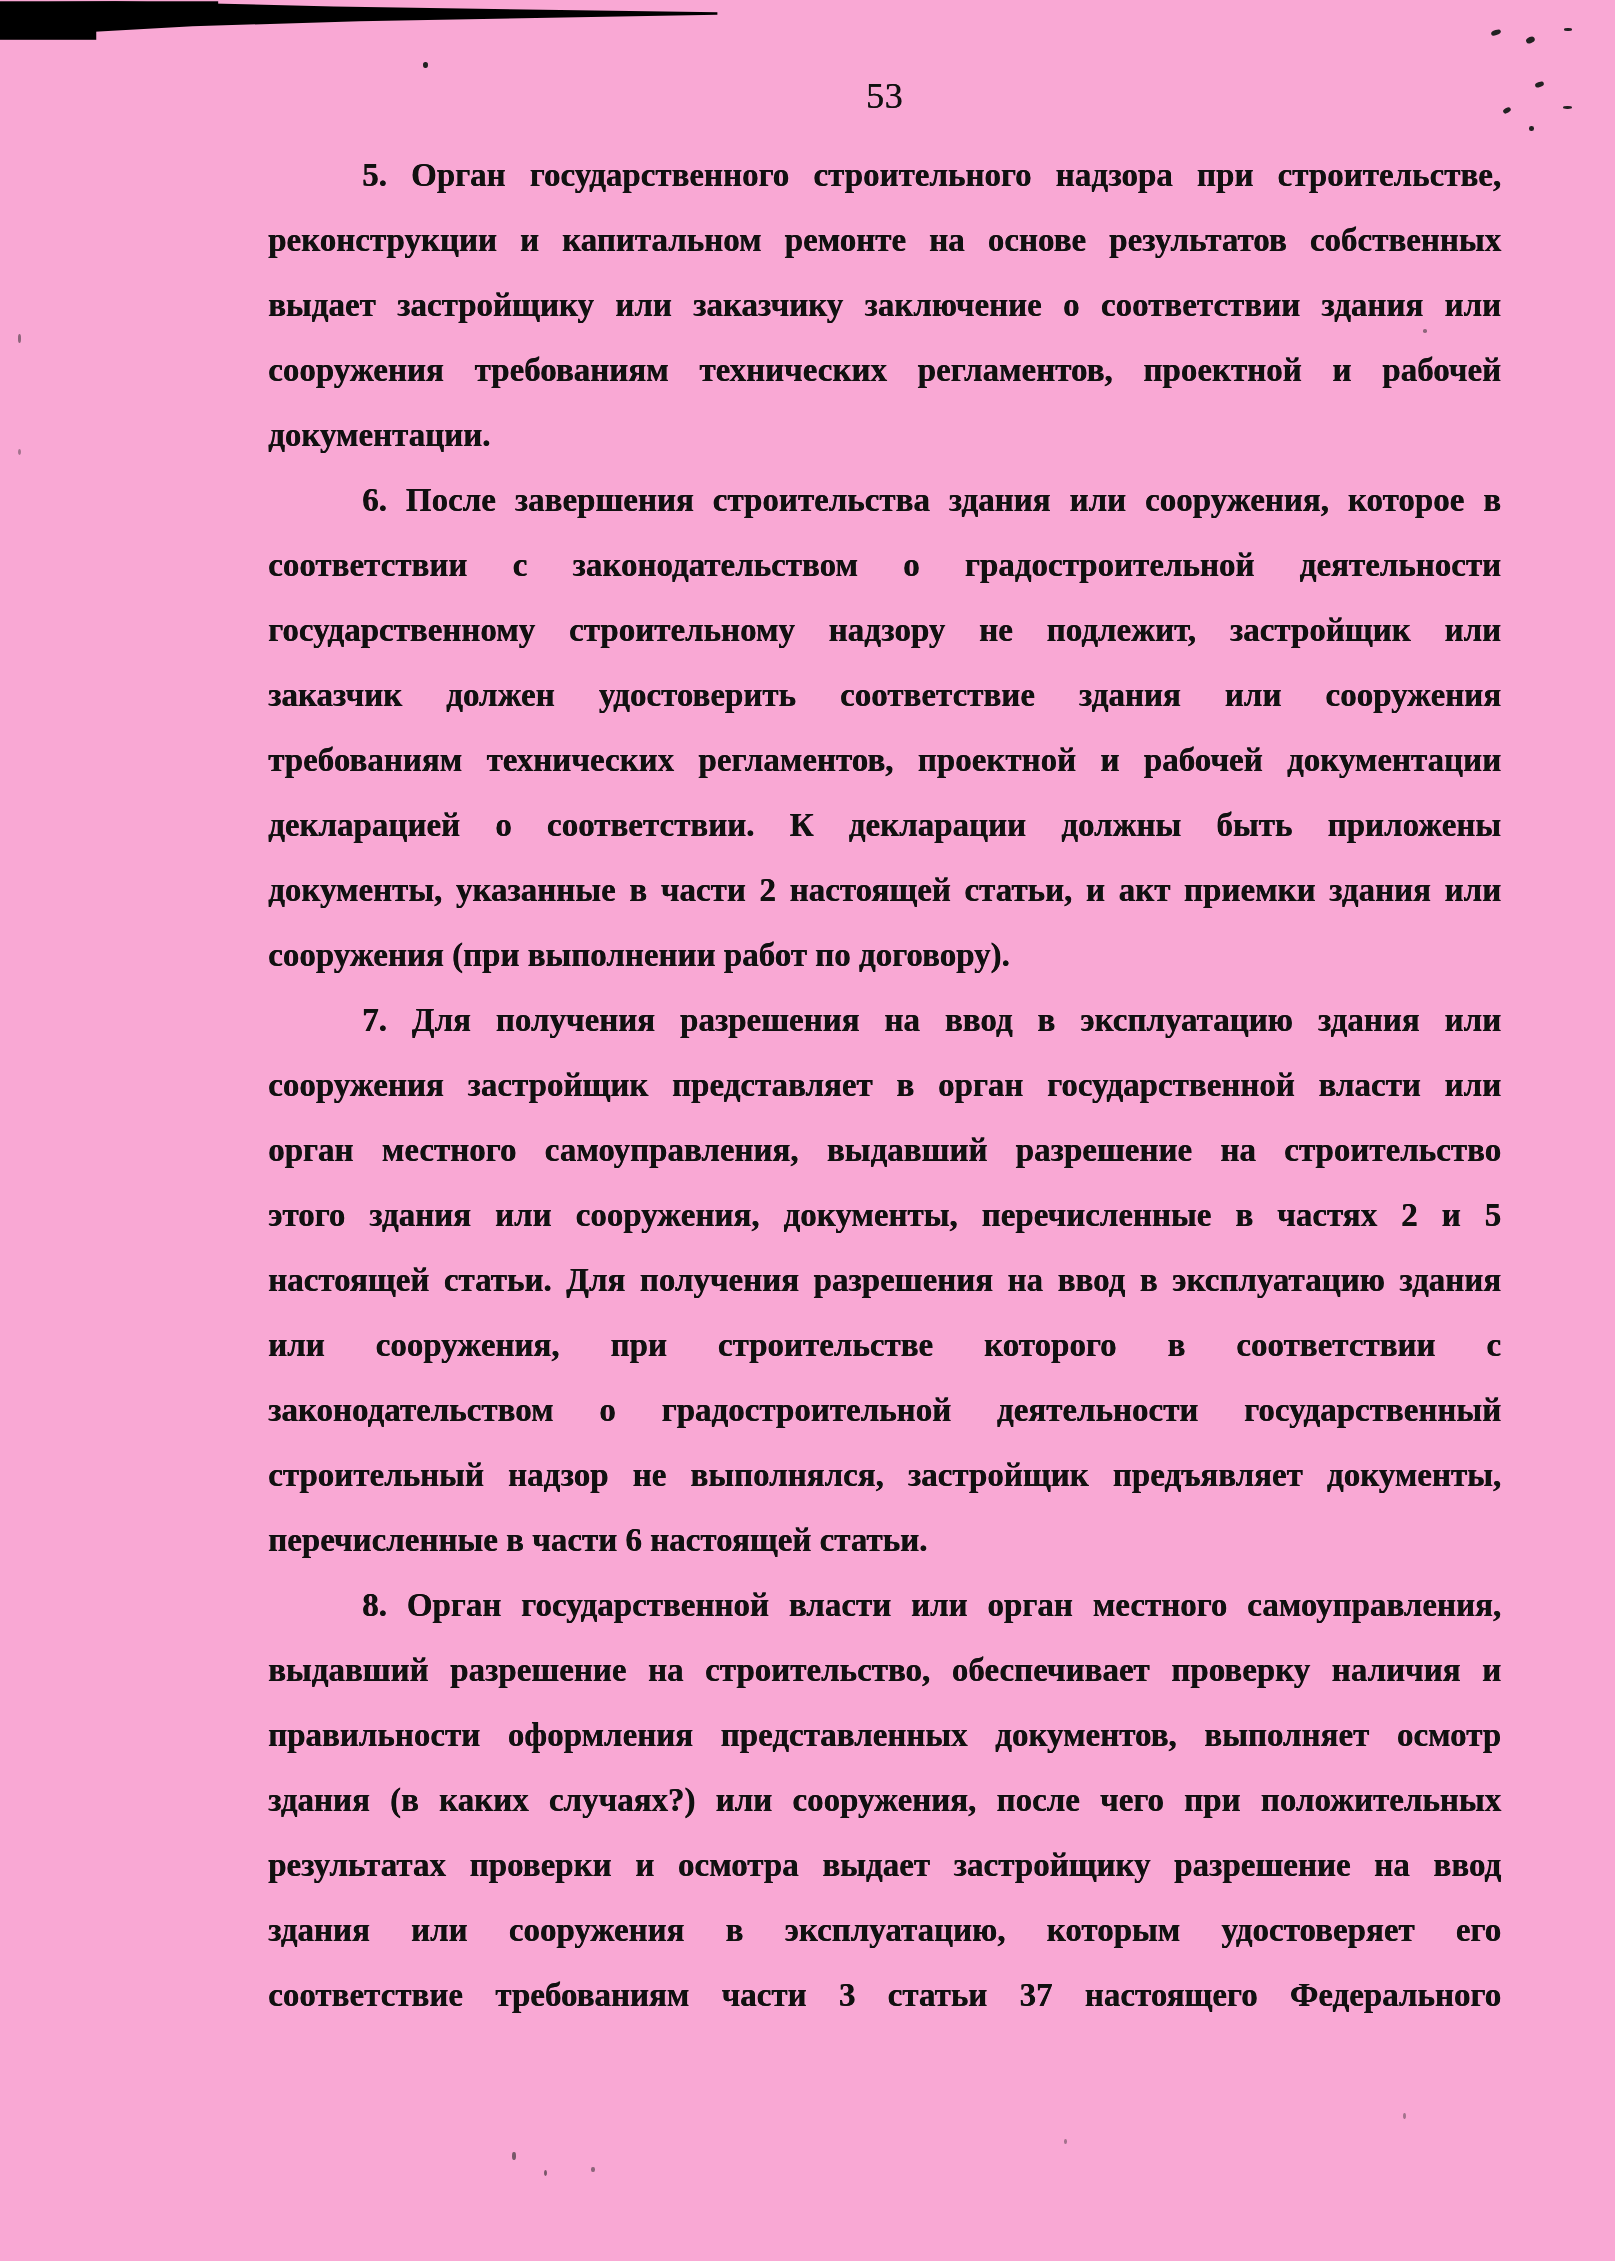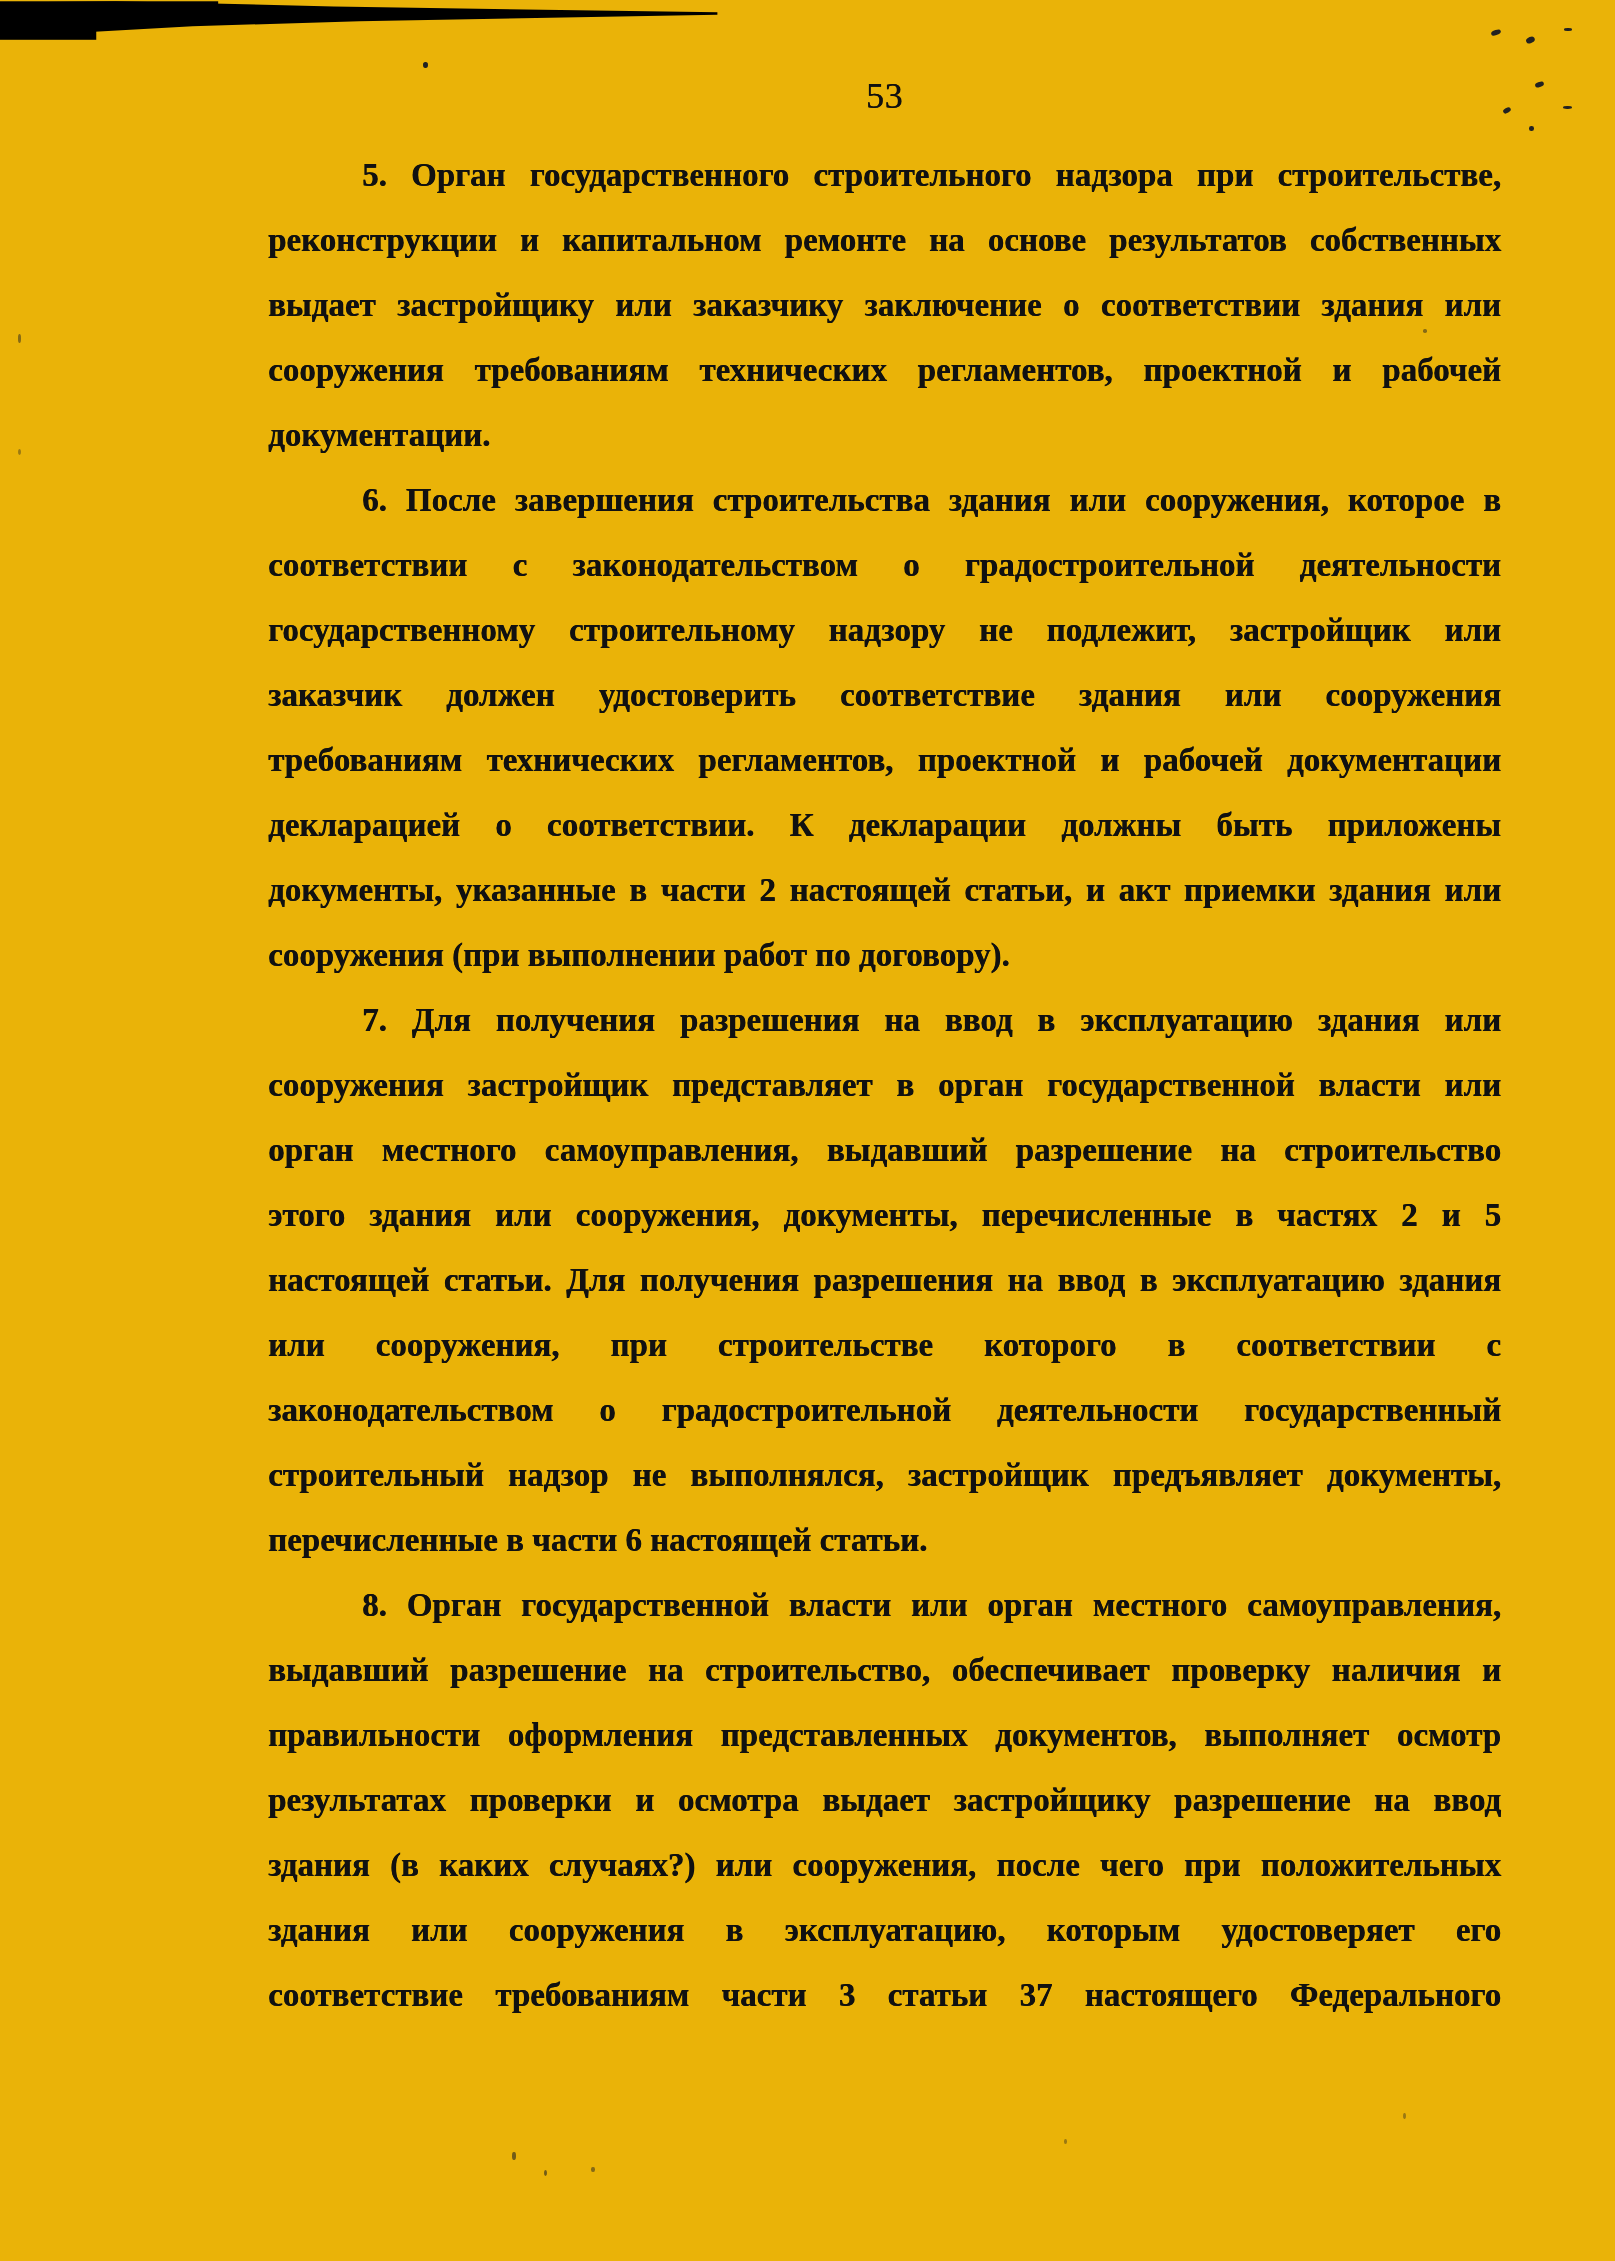--- a/index.html
+++ b/index.html
@@ -4,21 +4,21 @@
 <style>
   html, body {
     margin: 0;
     padding: 0;
     background: #e8e8e8;
   }
   .scan-page {
     position: relative;
     width: 1616px;
     height: 2261px;
-    background: #eab308;
+    background: #f9a8d4;
     overflow: hidden;
     font-family: "Liberation Serif", "DejaVu Serif", serif;
     color: #111111;
   }
   .page-number {
     position: absolute;
     top: 76px;
     left: 268px;
     width: 1233px;
     text-align: center;
@@ -108,22 +108,22 @@
       <div class="line">или сооружения, при строительстве которого в соответствии с</div>
       <div class="line">законодательством о градостроительной деятельности государственный</div>
       <div class="line">строительный надзор не выполнялся, застройщик предъявляет документы,</div>
       <div class="line para-end">перечисленные в части 6 настоящей статьи.</div>
     </div>
 
     <div class="para">
       <div class="line indent">8. Орган государственной власти или орган местного самоуправления,</div>
       <div class="line">выдавший разрешение на строительство, обеспечивает проверку наличия и</div>
       <div class="line">правильности оформления представленных документов, выполняет осмотр</div>
+      <div class="line">здания (в каких случаях?) или сооружения, после чего при положительных</div>
       <div class="line">результатах проверки и осмотра  выдает застройщику разрешение на ввод</div>
-      <div class="line">здания (в каких случаях?) или сооружения, после чего при положительных</div>
       <div class="line">здания или сооружения в эксплуатацию, которым удостоверяет его</div>
       <div class="line">соответствие требованиям части 3 статьи 37 настоящего Федерального</div>
     </div>
 
   </div>
 
   <div class="speck" style="left:423px;top:62px;width:5.1px;height:6.4px;"></div>
   <div class="speck" style="left:1491px;top:29.5px;width:10.3px;height:5.1px;transform:rotate(-20deg);"></div>
   <div class="speck" style="left:1526px;top:37px;width:9px;height:6.4px;transform:rotate(-25deg);"></div>
   <div class="speck" style="left:1564px;top:28px;width:7.7px;height:2.6px;"></div>

